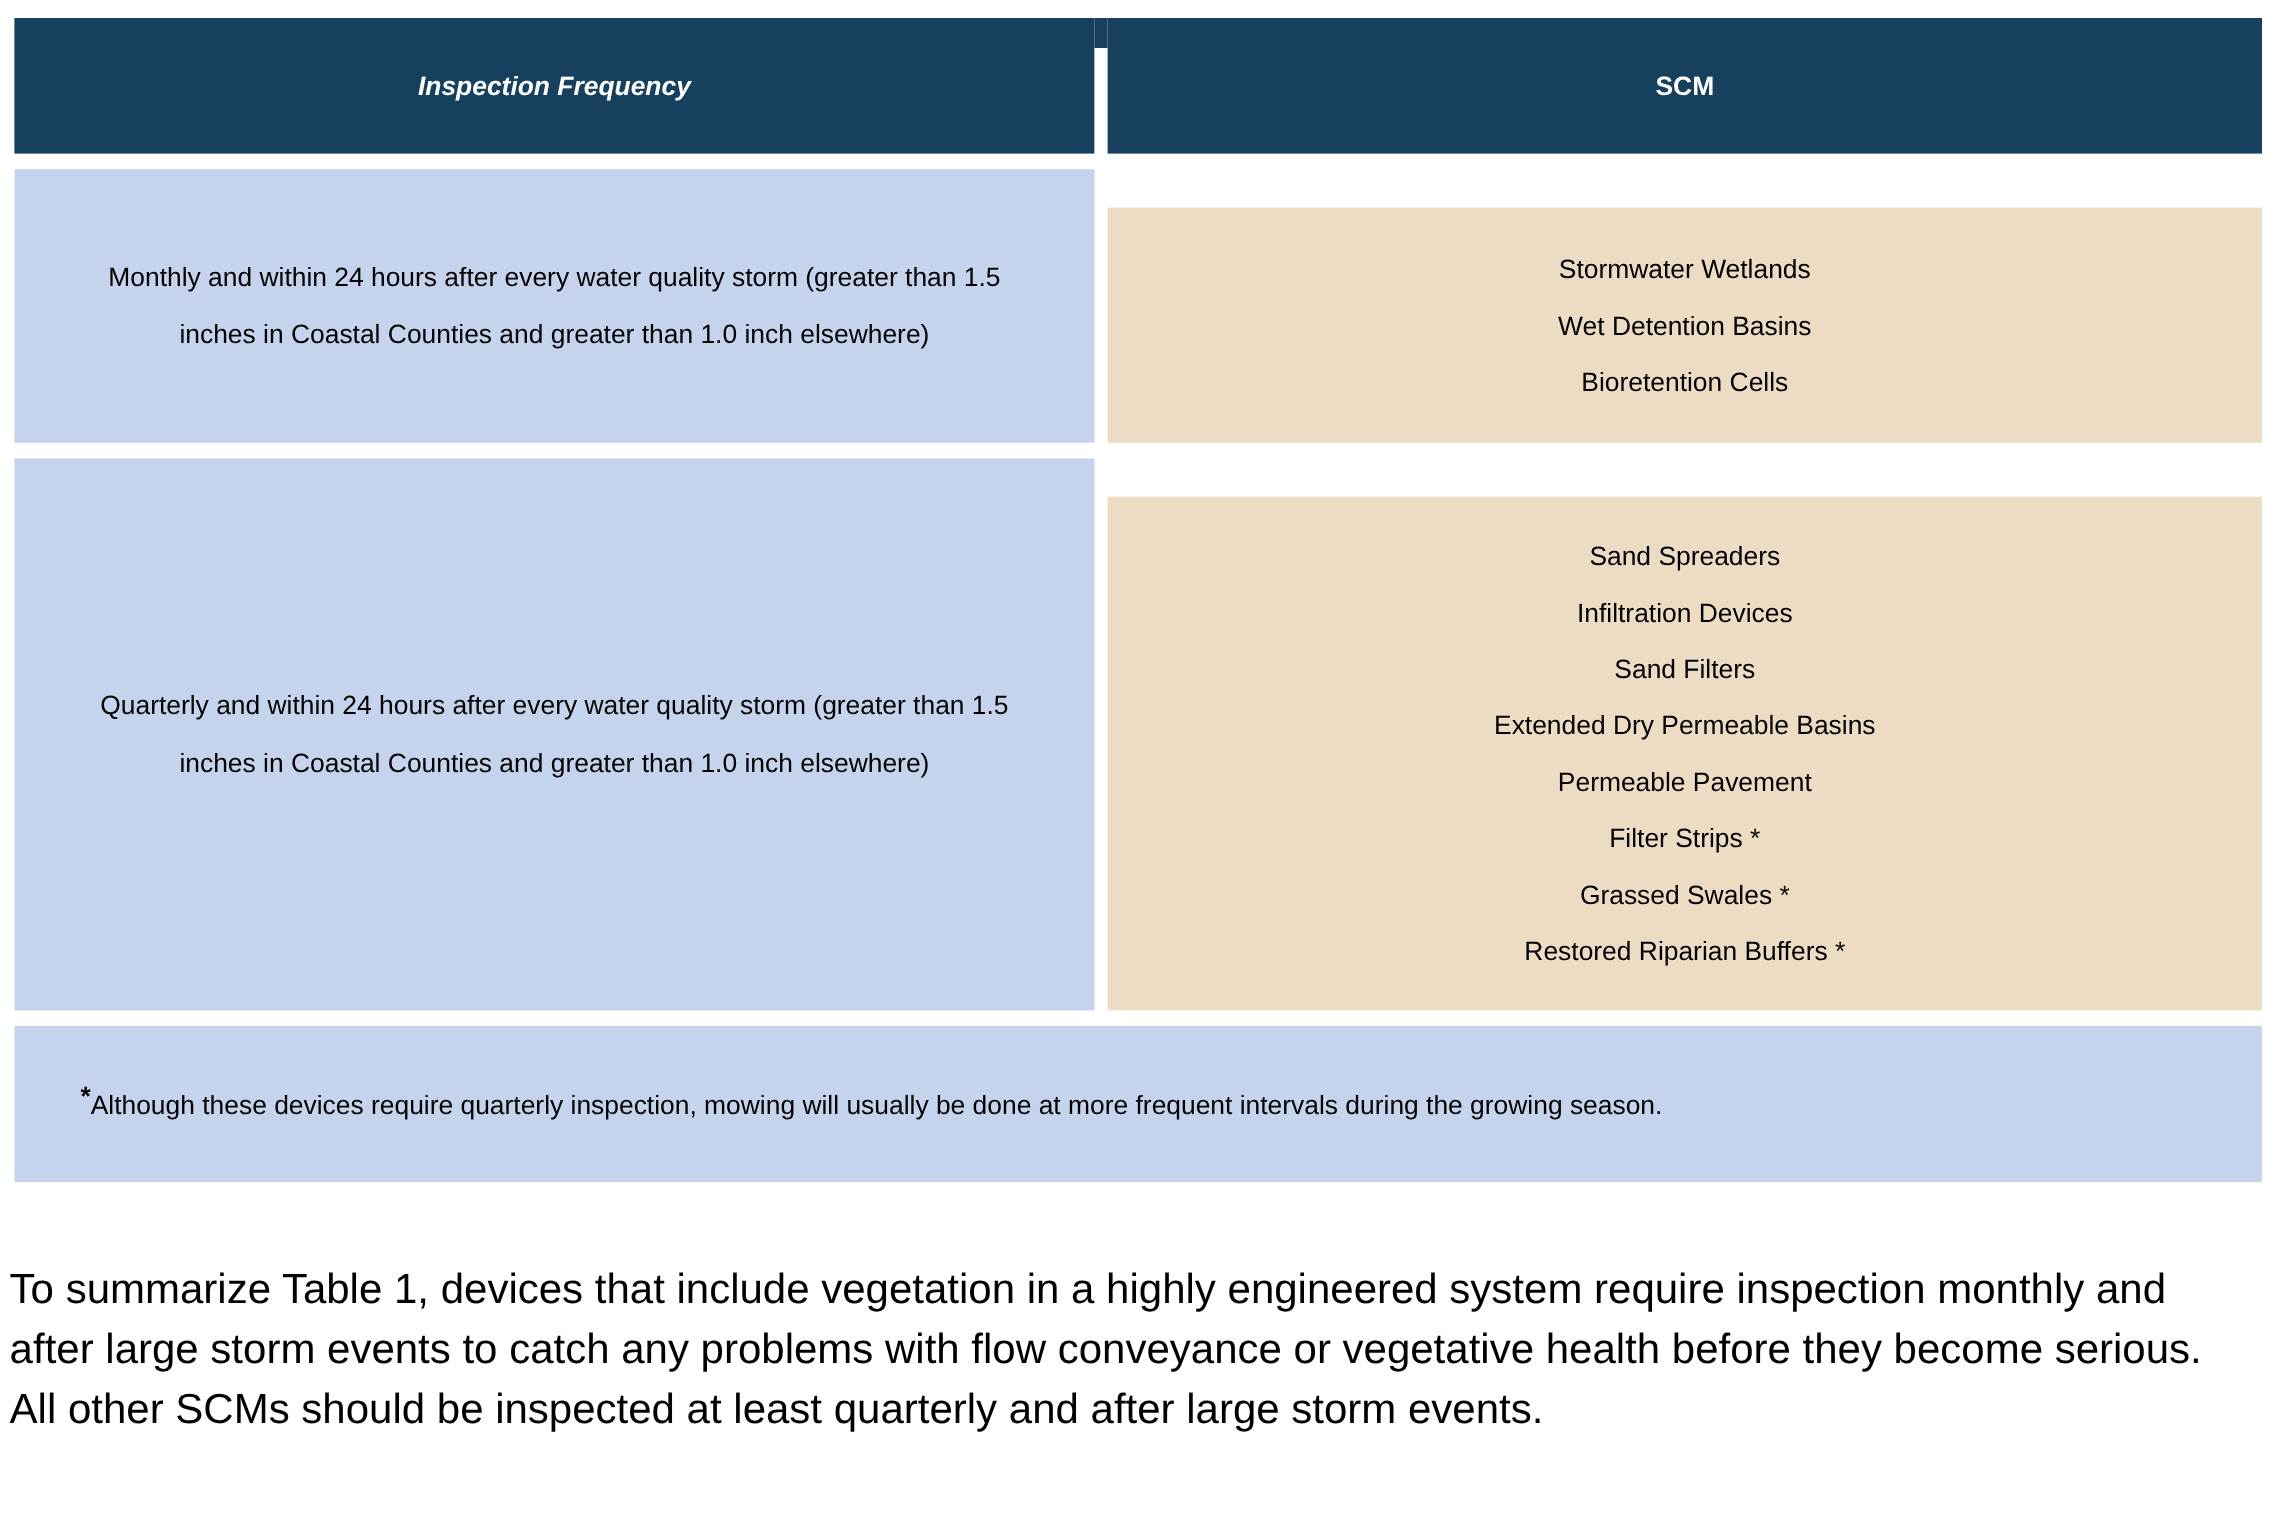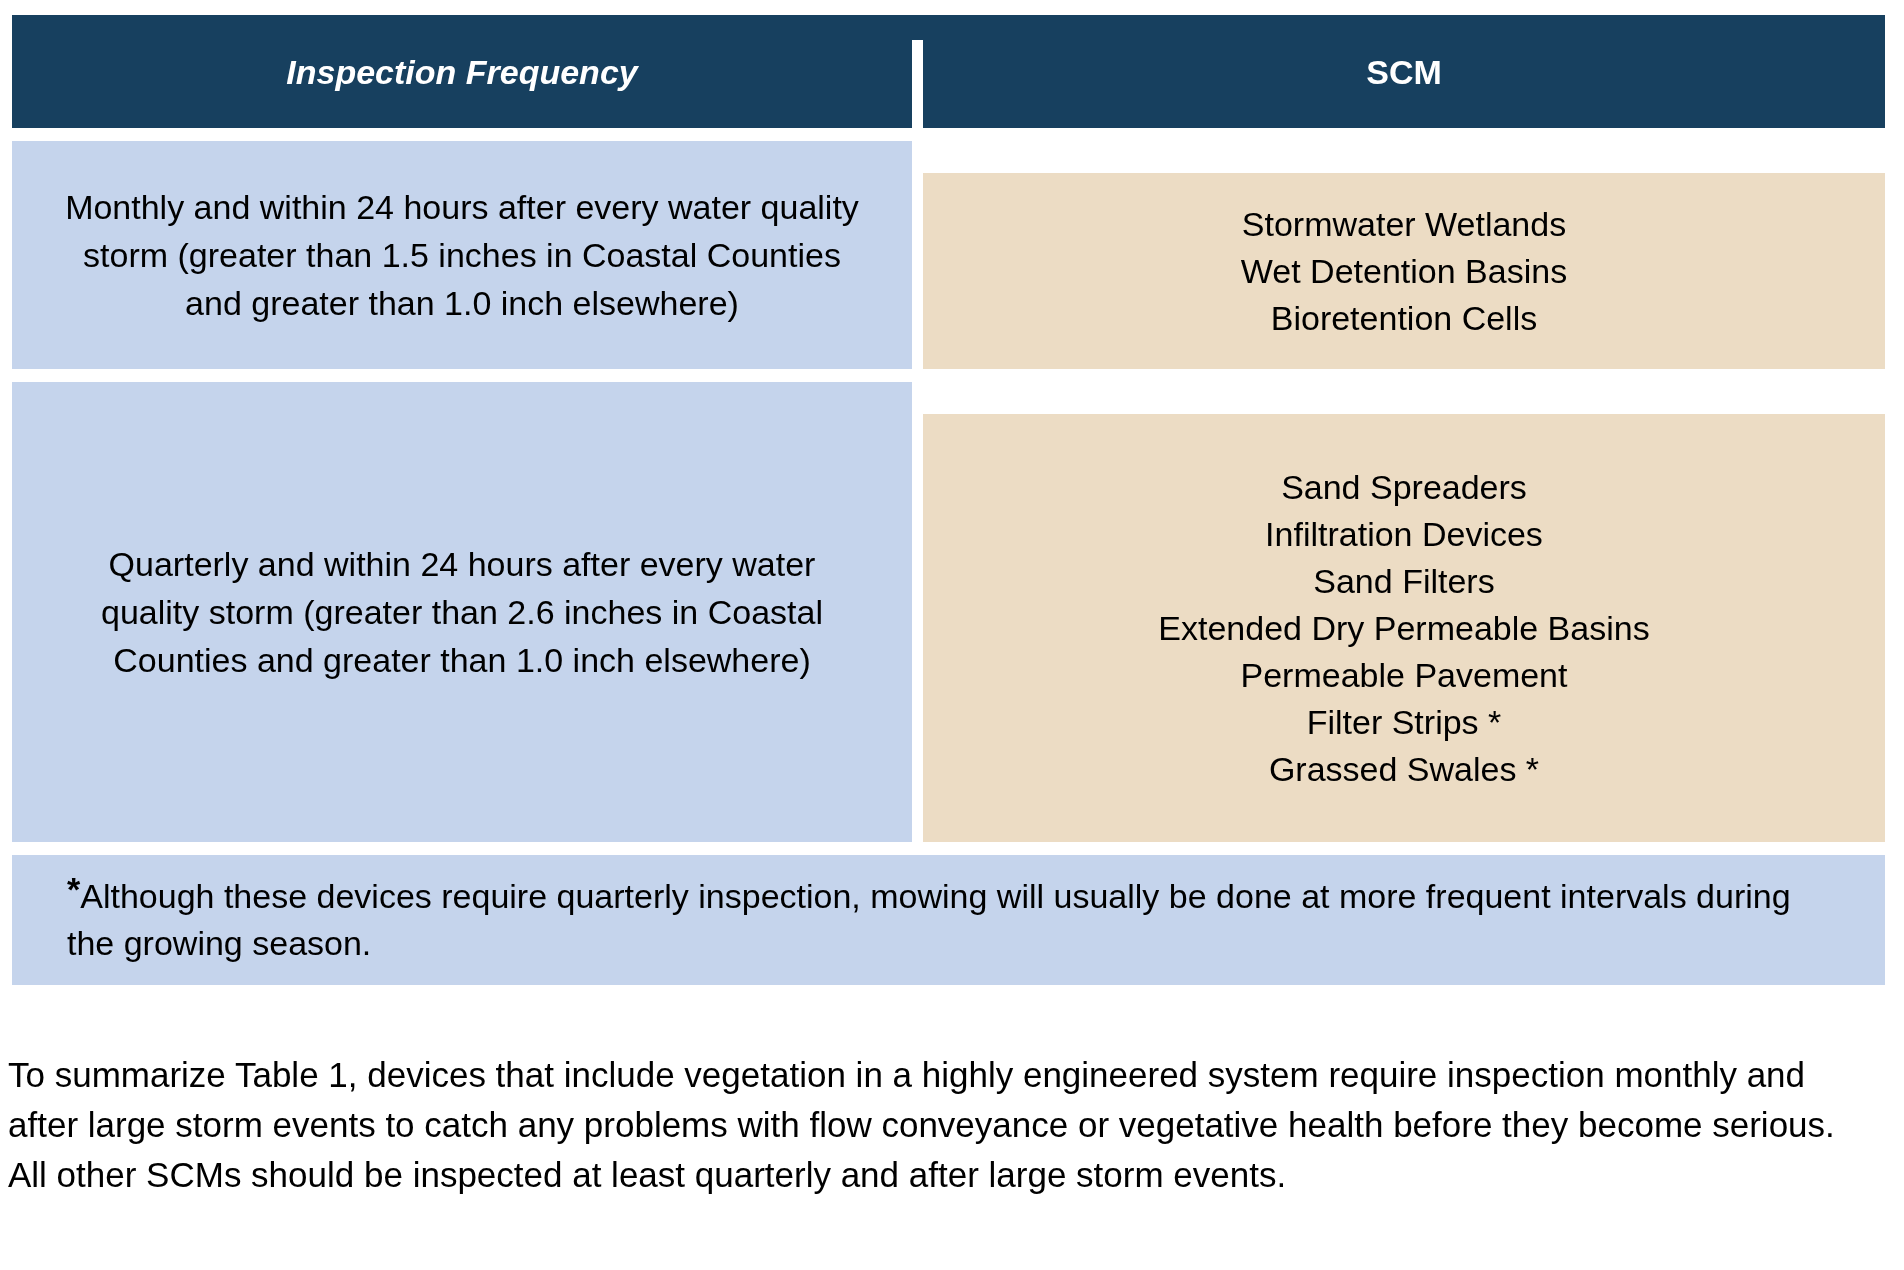--- a/index.html
+++ b/index.html
@@ -22,21 +22,21 @@
     position: relative;
     margin: 15px 0 0 12px;
     width: 1873px;
     display: grid;
     grid-template-columns: 900px 962px;
     grid-template-rows: 113px 228px 460px 130px;
     column-gap: 11px;
     row-gap: 13px;
   }
   .cell {
-    font-size: 34px;
+    font-size: 22px;
     line-height: 48px;
   }
   .header-cell {
     background: #17405F;
     color: #ffffff;
     font-weight: bold;
     display: flex;
     align-items: center;
     justify-content: center;
     text-align: center;
@@ -118,32 +118,33 @@
 
     <div class="cell scm-cell">
       <div class="scm-list">
           <div class="scm-item">Stormwater Wetlands</div>
           <div class="scm-item">Wet Detention Basins</div>
           <div class="scm-item">Bioretention Cells</div>
         </div>
     </div>
 
     <div class="cell freq-cell">
-      <span class="freq-text">Quarterly and within 24 hours after every water quality storm (greater than 2.6 inches in Coastal Counties and greater than 1.0 inch elsewhere)</span>
+      <span class="freq-text">Quarterly and within 24 hours after every water quality storm (greater than 1.5 inches in Coastal Counties and greater than 1.0 inch elsewhere)</span>
     </div>
 
     <div class="cell scm-cell">
       <div class="scm-list">
           <div class="scm-item">Sand Spreaders</div>
           <div class="scm-item">Infiltration Devices</div>
           <div class="scm-item">Sand Filters</div>
           <div class="scm-item">Extended Dry Permeable Basins</div>
           <div class="scm-item">Permeable Pavement</div>
           <div class="scm-item">Filter Strips *</div>
           <div class="scm-item">Grassed Swales *</div>
+          <div class="scm-item">Restored Riparian Buffers *</div>
         </div>
     </div>
 
     <div class="cell footnote-cell">
       <span><span class="footnote-marker">*</span><span>Although these devices require quarterly inspection, mowing will usually be done at more frequent intervals during the growing season.</span></span>
     </div>
 
   </div>
 
   <p class="summary">To summarize Table 1, devices that include vegetation in a highly engineered system require inspection monthly and after large storm events to catch any problems with flow conveyance or vegetative health before they become serious. All other SCMs should be inspected at least quarterly and after large storm events.</p>

